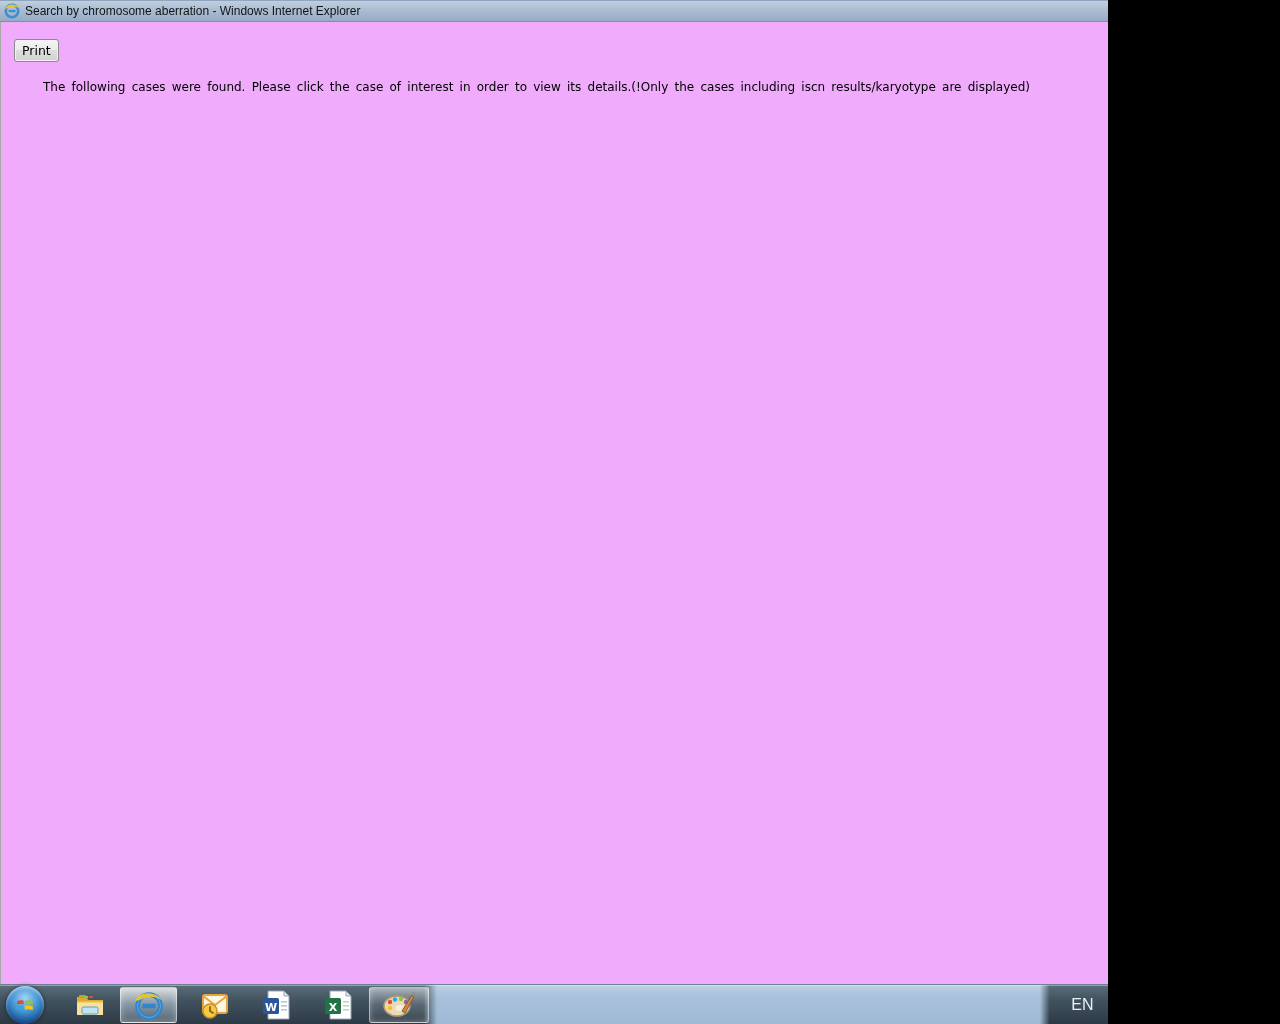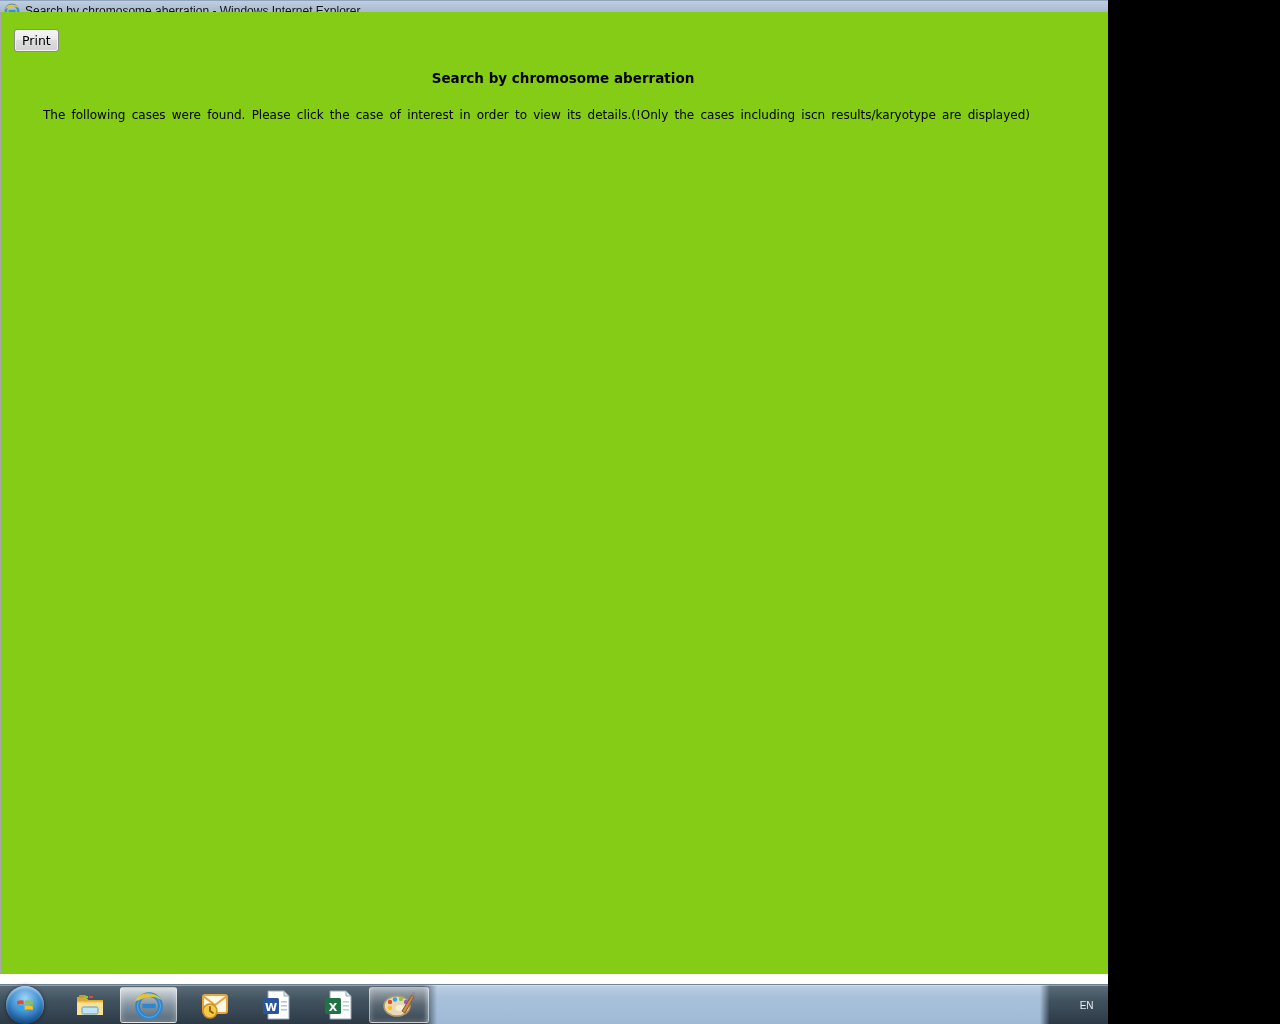--- a/index.html
+++ b/index.html
@@ -20,21 +20,21 @@
     background:linear-gradient(180deg,#fdfeff 0%,#e7edf5 45%,#cfd9e6 50%,#c2cfe0 100%);
     box-shadow:inset 0 1px 0 rgba(255,255,255,.8);cursor:default;}
   .winbtn.close{width:31px;border-color:#7c2d22;
     background:linear-gradient(180deg,#f0b6aa 0%,#e08a78 45%,#cc5948 50%,#c44c3a 100%);}
   .glyph-min{width:9px;height:3px;background:#42505e;margin-top:8px;}
   .glyph-restore{position:relative;width:11px;height:10px;}
   .glyph-restore .r1{position:absolute;top:0;left:3px;width:7px;height:6px;border:1px solid #42505e;box-sizing:border-box;background:transparent;}
   .glyph-restore .r2{position:absolute;top:3px;left:0;width:7px;height:6px;border:1px solid #42505e;box-sizing:border-box;background:linear-gradient(180deg,#f4f7fa,#dbe4ee);}
 
   
-  .viewport{position:absolute;top:12px;left:0;width:1280px;height:962px;background:#84cc16;
+  .viewport{position:absolute;top:22px;left:0;width:1280px;height:962px;background:#f0abfc;
     border-left:1px solid #a8a8a8;box-sizing:border-box;}
   .scrollbar{position:absolute;top:0;right:0;width:17px;height:962px;background:#f2f3f4;
     border-left:1px solid #e2e3e4;box-sizing:border-box;}
   .sb-arrow{position:absolute;left:0;width:17px;height:17px;display:flex;align-items:center;justify-content:center;}
   .sb-arrow.up{top:0;}
   .sb-arrow.down{bottom:0;}
   .tri-up{width:0;height:0;border-left:4px solid transparent;border-right:4px solid transparent;border-bottom:5px solid #b9bdc1;}
   .tri-down{width:0;height:0;border-left:4px solid transparent;border-right:4px solid transparent;border-top:5px solid #b9bdc1;}
 
   .page{position:absolute;top:0;left:0;right:17px;}
@@ -77,21 +77,21 @@
     background:linear-gradient(180deg,rgba(255,255,255,.45),rgba(255,255,255,.15) 50%,rgba(255,255,255,.05));
     box-shadow:inset 0 0 6px rgba(255,255,255,.35);}
   .tb-btn.active{background:linear-gradient(180deg,rgba(255,255,255,.75),rgba(220,235,250,.45) 50%,rgba(200,220,240,.25));}
 
   .start-orb{position:absolute;top:1px;left:6px;width:38px;height:38px;border-radius:50%;cursor:pointer;
     background:radial-gradient(circle at 50% 32%,#9fd4f7 0%,#3f8fd0 45%,#13457e 80%,#0b2c55 100%);
     box-shadow:inset 0 2px 3px rgba(255,255,255,.55),0 0 4px rgba(0,0,0,.5);
     display:flex;align-items:center;justify-content:center;}
 
   .tray{position:absolute;top:0;right:0;height:40px;display:flex;align-items:center;}
-  .tray-lang{color:#e9eef3;font-family:"Liberation Sans",sans-serif;font-size:10px;margin-right:16px;cursor:pointer;}
+  .tray-lang{color:#e9eef3;font-family:"Liberation Sans",sans-serif;font-size:16px;margin-right:16px;cursor:pointer;}
   .tray-icon{width:18px;height:18px;margin-right:7px;display:flex;align-items:center;justify-content:center;cursor:pointer;}
   .tray-clock{color:#f2f6fa;font-family:"Liberation Sans",sans-serif;font-size:11.5px;
     text-align:left;line-height:14px;margin:0 10px 0 8px;cursor:pointer;}
 </style>
 </head>
 <body>
 
 <div class="screen">
 
   <div class="titlebar">
@@ -117,21 +117,20 @@
         </svg>
       </div>
     </div>
   </div>
 
   <div class="viewport">
     <div class="page">
       <button class="print-btn">Print</button>
 
       <div class="main">
-        <div class="page-heading">Search by chromosome aberration</div>
         <p class="description">The following cases were found. Please click the case of interest in order to view its details.(!Only the cases including iscn results/karyotype are displayed)</p>
 
         <table class="cases">
           <colgroup>
               <col class="c1">
               <col class="c2">
               <col class="c3">
             </colgroup>
           <tbody>
         </tbody>

